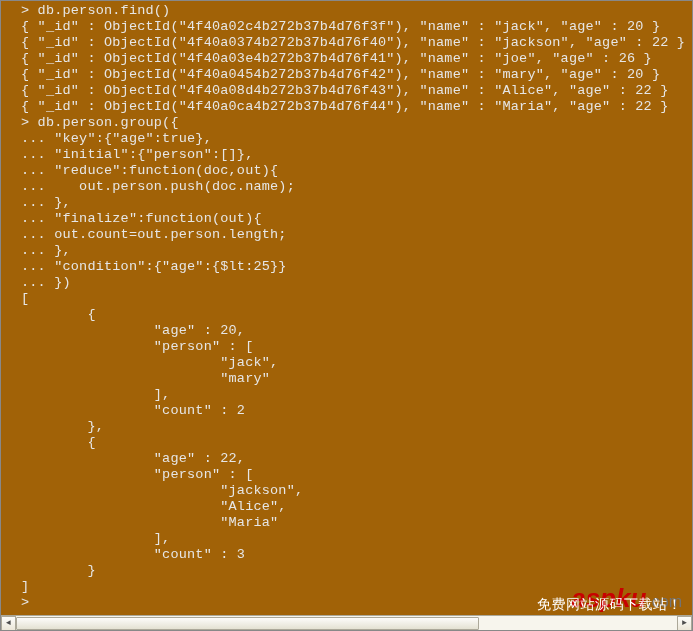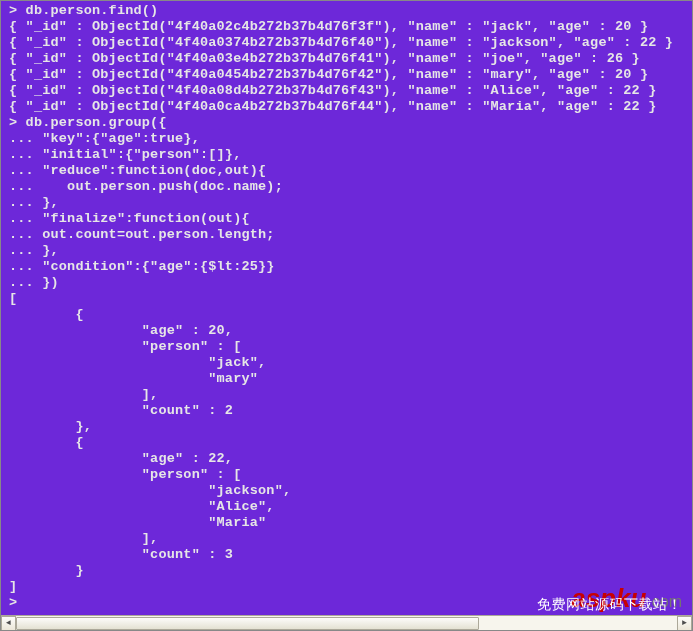--- a/index.html
+++ b/index.html
@@ -10,26 +10,26 @@
       font-family: "Courier New", Consolas, monospace;
       font-size: 13.5px;
       line-height: 16px;
       overflow: hidden;
       position: relative;
       border: 1px solid #888;
     }
     .terminal {
       width: 100%;
       height: 615px;
-      background: #6d28d9;
+      background: #a16207;
       color: #e6e6e6;
-      padding: 2px 8px;
+      padding: 2px 20px;
       white-space: pre;
       overflow: hidden;
-      font-weight: bold;
+      font-weight: normal;
       letter-spacing: 0.2px;
     }
     .scrollbar-h {
       position: absolute;
       left: 0;
       bottom: 0;
       width: 100%;
       height: 15px;
       background: #ece9d8;
       border-top: 1px solid #aca899;

